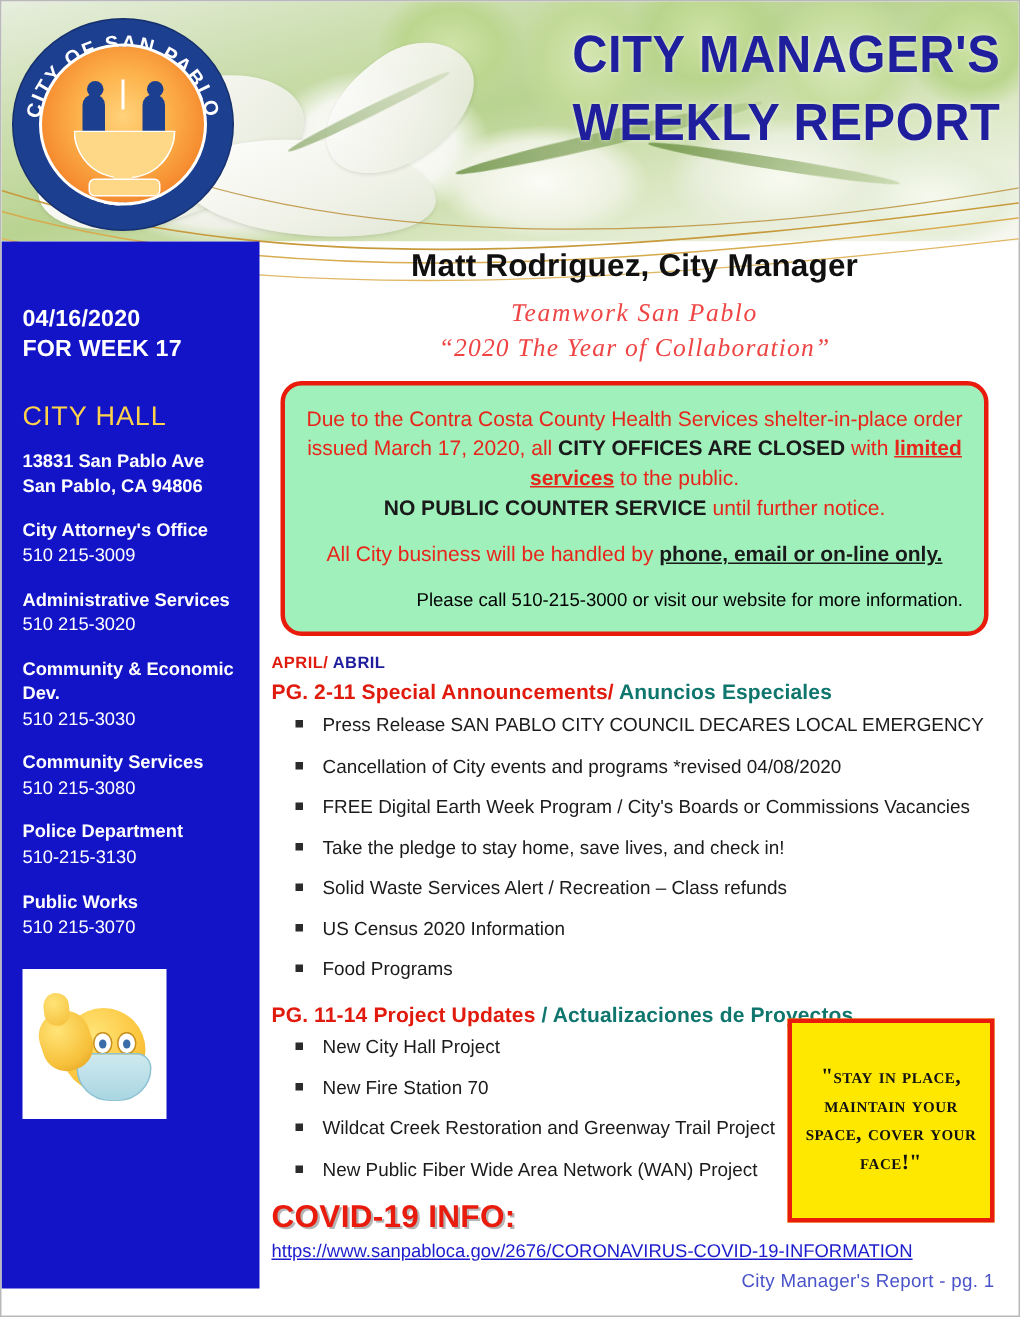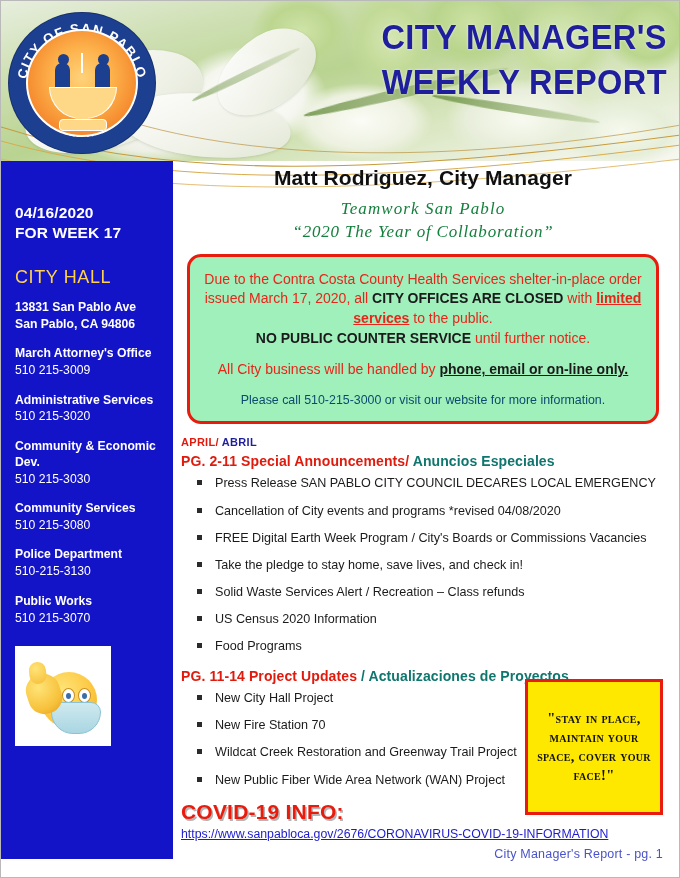--- a/index.html
+++ b/index.html
@@ -81,33 +81,33 @@
   .sm-mask{position:absolute;left:36px;top:56px;width:48px;height:30px;border-radius:10px 10px 22px 22px;
      background:linear-gradient(180deg,#cfe9ef,#a9d6e2);border:1px solid #8cc2d2;}
   .sm-thumb{position:absolute;left:12px;top:28px;width:34px;height:40px;border-radius:16px;
      background:radial-gradient(circle at 40% 30%,#ffe477,#f7c13b 65%,#e09f21);transform:rotate(-18deg);}
   .sm-thumb:before{content:"";position:absolute;left:9px;top:-13px;width:17px;height:22px;border-radius:9px;
      background:radial-gradient(circle at 40% 30%,#ffe477,#f5bd37);transform:rotate(12deg);}
 
   
   .main{position:absolute;left:180px;top:165px;right:14px;}
   .cm-name{text-align:center;font-size:21px;font-weight:bold;color:#101010;letter-spacing:.1px;}
-  .tagline{text-align:center;color:#15803d;font-family:"Liberation Serif",serif;font-style:italic;
+  .tagline{text-align:center;color:#ef4444;font-family:"Liberation Serif",serif;font-style:italic;
            line-height:1.25;margin-top:8px;}
   .tagline .tl1{display:block;font-size:17px;letter-spacing:1.1px;}
   .tagline .tl2{display:block;font-size:17px;letter-spacing:.8px;margin-top:2px;}
 
   .alert{margin:11px 6px 0 6px;border:3.5px solid #e81b0d;border-radius:14px;
          background:#9ff0bb;padding:13px 14px 12px 14px;text-align:center;}
   .alert p{margin:0;color:#e8251a;font-size:14px;line-height:1.42;}
   .alert p.spaced{margin-top:11px;}
   .alert b{font-weight:bold;color:#1a1a1a;}
   .alert .u{text-decoration:underline;color:#e8251a;font-weight:bold;}
   .alert .ublk{text-decoration:underline;color:#1a1a1a;font-weight:bold;}
-  .alert p.last{color:#0c4a6e;margin-top:12px;font-size:12.4px;}
+  .alert p.last{color:#000000;margin-top:12px;font-size:12.4px;text-align:right;}
 
   .month{margin-top:12px;font-size:11px;font-weight:bold;letter-spacing:.3px;}
   .month .es{color:#e01b0d;} .month .sp{color:#1f1f9e;}
 
   .sec-head{font-size:14px;font-weight:bold;margin-top:6px;letter-spacing:.1px;}
   .sec-head .es{color:#e01b0d;} .sec-head .sp{color:#0f766e;}
   .sec-head.pg2{margin-top:5px;}
   .sec-head.pg11{margin-top:14px;}
 
   ul.items{list-style:none;margin:7px 0 0 0;padding:0;}
@@ -185,21 +185,21 @@
       </div>
 
       <div class="sb-hall">CITY HALL</div>
 
       <div class="sb-addr">
         <div>13831 San Pablo Ave</div>
         <div>San Pablo, CA 94806</div>
       </div>
 
       <div class="sb-dept">
-        <div class="n">March Attorney's Office</div>
+        <div class="n">City Attorney's Office</div>
         <div class="p">510 215-3009</div>
       </div>
       <div class="sb-dept">
         <div class="n">Administrative Services</div>
         <div class="p">510 215-3020</div>
       </div>
       <div class="sb-dept">
         <div class="n">Community &amp; Economic Dev.</div>
         <div class="p">510 215-3030</div>
       </div>

